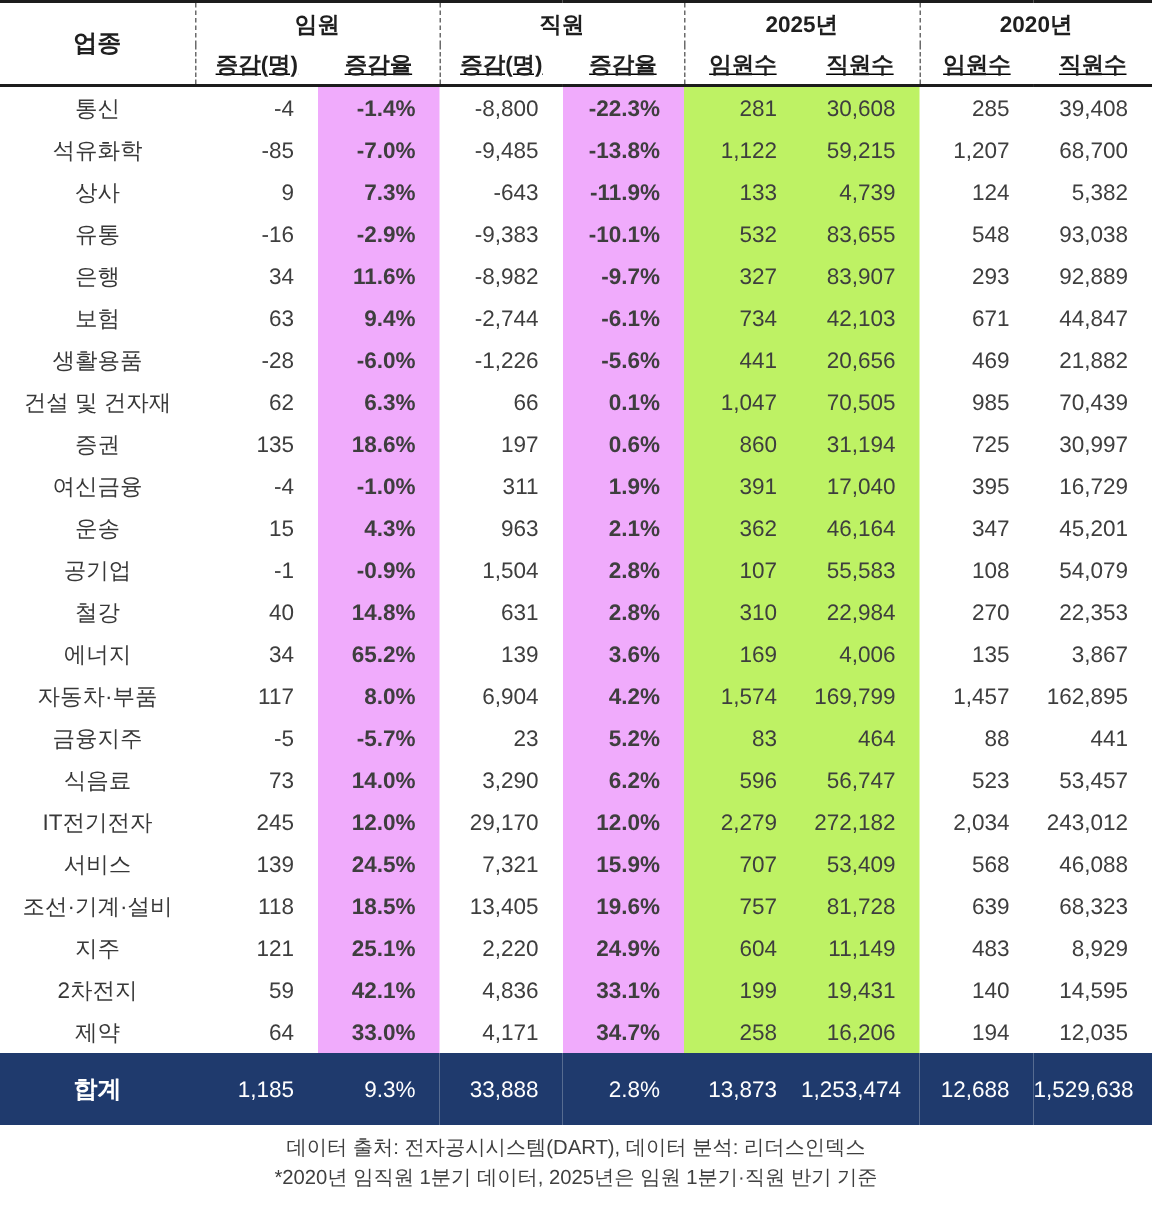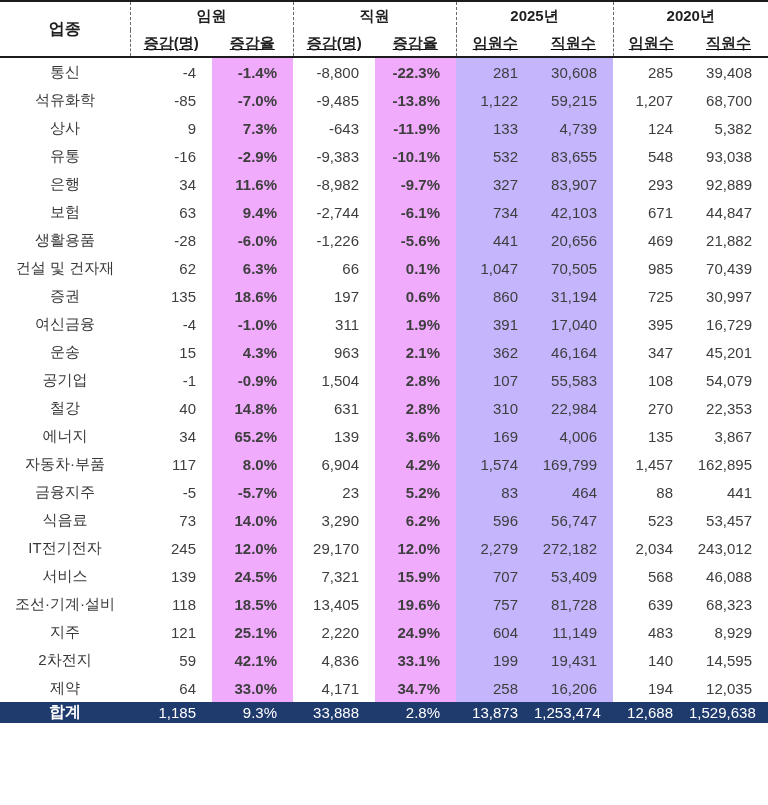--- a/index.html
+++ b/index.html
@@ -13,23 +13,23 @@
   col.c7{width:76px;} col.c8{width:79px;}
   thead th{font-size:15px;font-weight:bold;color:#1f1f1f;padding:0;vertical-align:middle;}
   thead tr.grp th{height:28px;}
   thead tr.sub th{height:26px;}
   thead tr.sub{border-bottom:2px solid #1c1c1c;text-decoration:underline;}
   th.gsep{border-left:1px dashed #6b6b6b;}
   th.ind-h{font-size:16px;}
   tbody td{font-size:15px;color:#3e3e3e;height:28px;padding:0 16px 0 0;text-align:right;white-space:nowrap;overflow:hidden;}
   tbody td.ind{text-align:center;padding:0;color:#383838;margin-top:34px;}
   td.pct{font-weight:bold;background:#f0abfc;}
-  td.g25{background:#c4b5fd;}
+  td.g25{background:#bef264;}
   tfoot tr.total{background:#1f3a6d;}
-  tfoot tr.total td{color:#ffffff;font-size:15px;height:21px;padding:0 16px 0 0;text-align:right;white-space:nowrap;}
+  tfoot tr.total td{color:#ffffff;font-size:15px;height:48px;padding:0 16px 0 0;text-align:right;white-space:nowrap;}
   tfoot tr.total td.ind{text-align:center;padding:0;font-weight:bold;font-size:16px;}
   tfoot tr.total td.pct{font-weight:normal;background:transparent;}
   .footnotes{margin-top:5px;text-align:center;font-size:13.5px;color:#3f3f3f;line-height:1.5;}
 </style>
 </head>
 <body>
 
 <div class="page">
   <table>
     <colgroup>
@@ -324,13 +324,17 @@
         <td class="pct">9.3%</td>
         <td>33,888</td>
         <td class="pct">2.8%</td>
         <td>13,873</td>
         <td>1,253,474</td>
         <td>12,688</td>
         <td>1,529,638</td>
       </tr>
     </tfoot>
   </table>
+  <div class="footnotes">
+    <div>데이터 출처: 전자공시시스템(DART), 데이터 분석: 리더스인덱스</div>
+    <div>*2020년 임직원 1분기 데이터, 2025년은 임원 1분기·직원 반기 기준</div>
+  </div>
 </div>
 
 </body></html>

